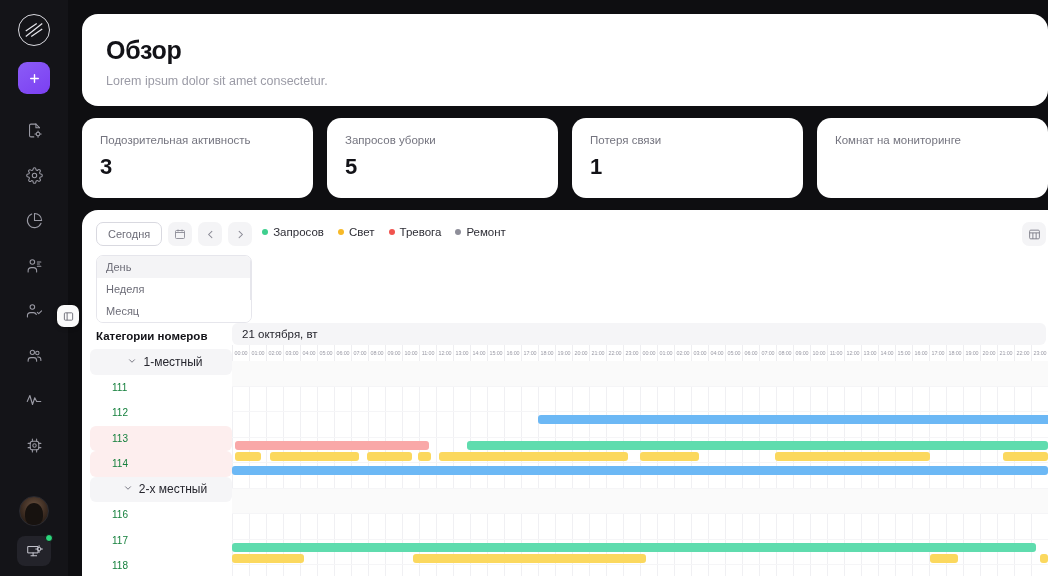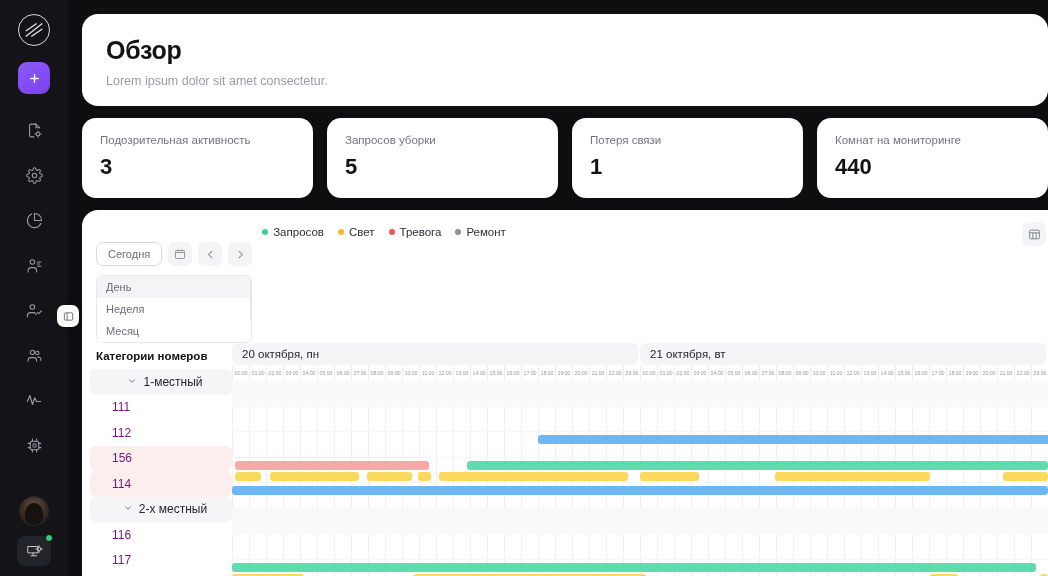--- a/index.html
+++ b/index.html
@@ -99,21 +99,21 @@
   .tl {
     flex: 1; background:#fff; border-radius: 16px 0 0 0;
     overflow: hidden; display:flex; flex-direction: column;
     min-height: 0;
   }
   .tl-toolbar {
     display:flex; align-items:flex-start; padding: 12px 10px 0 14px;
     gap: 10px; position: relative;
   }
   .ctrl-col { display:flex; flex-direction: column; gap: 9px; }
-  .ctrl-row { display:flex; align-items:flex-end; gap: 6px; margin-top: 20px; }
+  .ctrl-row { display:flex; align-items:flex-end; gap: 6px; }
   .btn-today {
     height: 24px; padding: 0 11px; border-radius: 7px;
     border: 1px solid #d9d9e0; background:#fff;
     font-size: 11px; color:#6d6d78; cursor:pointer;
     display:flex; align-items:center;
   }
   .icon-btn {
     width: 24px; height: 24px; border-radius: 7px;
     background: #f4f4f6; border: none;
     display:flex; align-items:center; justify-content:center;
@@ -137,21 +137,21 @@
     width:24px; height:24px; border-radius:7px; background:#f4f4f6;
     display:flex;align-items:center;justify-content:center;cursor:pointer;color:#7b7b86;
   }
 
   
   .tl-body { flex:1; display:flex; min-height:0; }
   .rooms { width: 150px; flex:0 0 150px; padding-left: 8px; }
   .rooms-title { font-size: 11.5px; font-weight:700; color:#121217; height: 26px; display:flex; align-items:center; padding-left:6px;}
   .room {
     height: 25.5px; display:flex; align-items:center;
-    font-size: 12px; color:#701a75; padding-left: 22px;
+    font-size: 10px; color:#15803d; padding-left: 22px;
     border-radius: 6px;
   }
   .room.group { padding-left: 8px; background:#f5f5f7; gap:6px; font-size:12px; color:#26262e;justify-content:center; }
   .room.alert { background:#fdeeee; }
 
   .grid-wrap { flex:1; min-width:0; position:relative; overflow:hidden; }
   .day-head { display:flex; height: 22px; }
   .day-head .day {
     background:#f5f5f7; border-radius:6px; font-size:11.5px; color:#26262e;
     display:flex; align-items:center; padding-left:10px; margin-right:2px;
@@ -280,21 +280,20 @@
     <div class="stat">
       <div class="k">Запросов уборки</div>
       <div class="v">5</div>
     </div>
     <div class="stat">
       <div class="k">Потеря связи</div>
       <div class="v">1</div>
     </div>
     <div class="stat">
       <div class="k">Комнат на мониторинге</div>
-      <div class="v">440</div>
     </div>
   </div>
 
   <div class="tl">
     <div class="tl-toolbar">
       <div class="ctrl-col">
         <div class="ctrl-row">
           <div class="btn-today">Сегодня</div>
           <div class="icon-btn">
             <svg width="12" height="12" viewBox="0 0 24 24" fill="none" stroke="currentColor" stroke-width="1.8">
@@ -357,21 +356,21 @@
                 </svg></span>
               <span>1-местный</span>
             </div>
             <div class="room">
               <span>111</span>
             </div>
             <div class="room">
               <span>112</span>
             </div>
             <div class="room alert">
-              <span>156</span>
+              <span>113</span>
             </div>
             <div class="room alert">
               <span>114</span>
             </div>
             <div class="room group">
               <span><svg width="10" height="10" viewBox="0 0 24 24" fill="none" stroke="#6d6d78" stroke-width="2.2" stroke-linecap="round">
                   <path d="M6 9l6 6 6-6"></path>
                 </svg></span>
               <span>2-х местный</span>
             </div>
@@ -387,21 +386,20 @@
             <div class="room">
               <span>119</span>
             </div>
             <div class="room alert">
               <span>120</span>
             </div>
           </div>
       </div>
       <div class="grid-wrap">
         <div class="day-head">
-          <div class="day" style="flex:1">20 октября, пн</div>
           <div class="day" style="flex:1">21 октября, вт</div>
         </div>
         <div class="hours" id="hours-host">
             <div class="hour" style="flex: 1 1 0px;">00:00</div>
             <div class="hour" style="flex: 1 1 0px;">01:00</div>
             <div class="hour" style="flex: 1 1 0px;">02:00</div>
             <div class="hour" style="flex: 1 1 0px;">03:00</div>
             <div class="hour" style="flex: 1 1 0px;">04:00</div>
             <div class="hour" style="flex: 1 1 0px;">05:00</div>
             <div class="hour" style="flex: 1 1 0px;">06:00</div>

